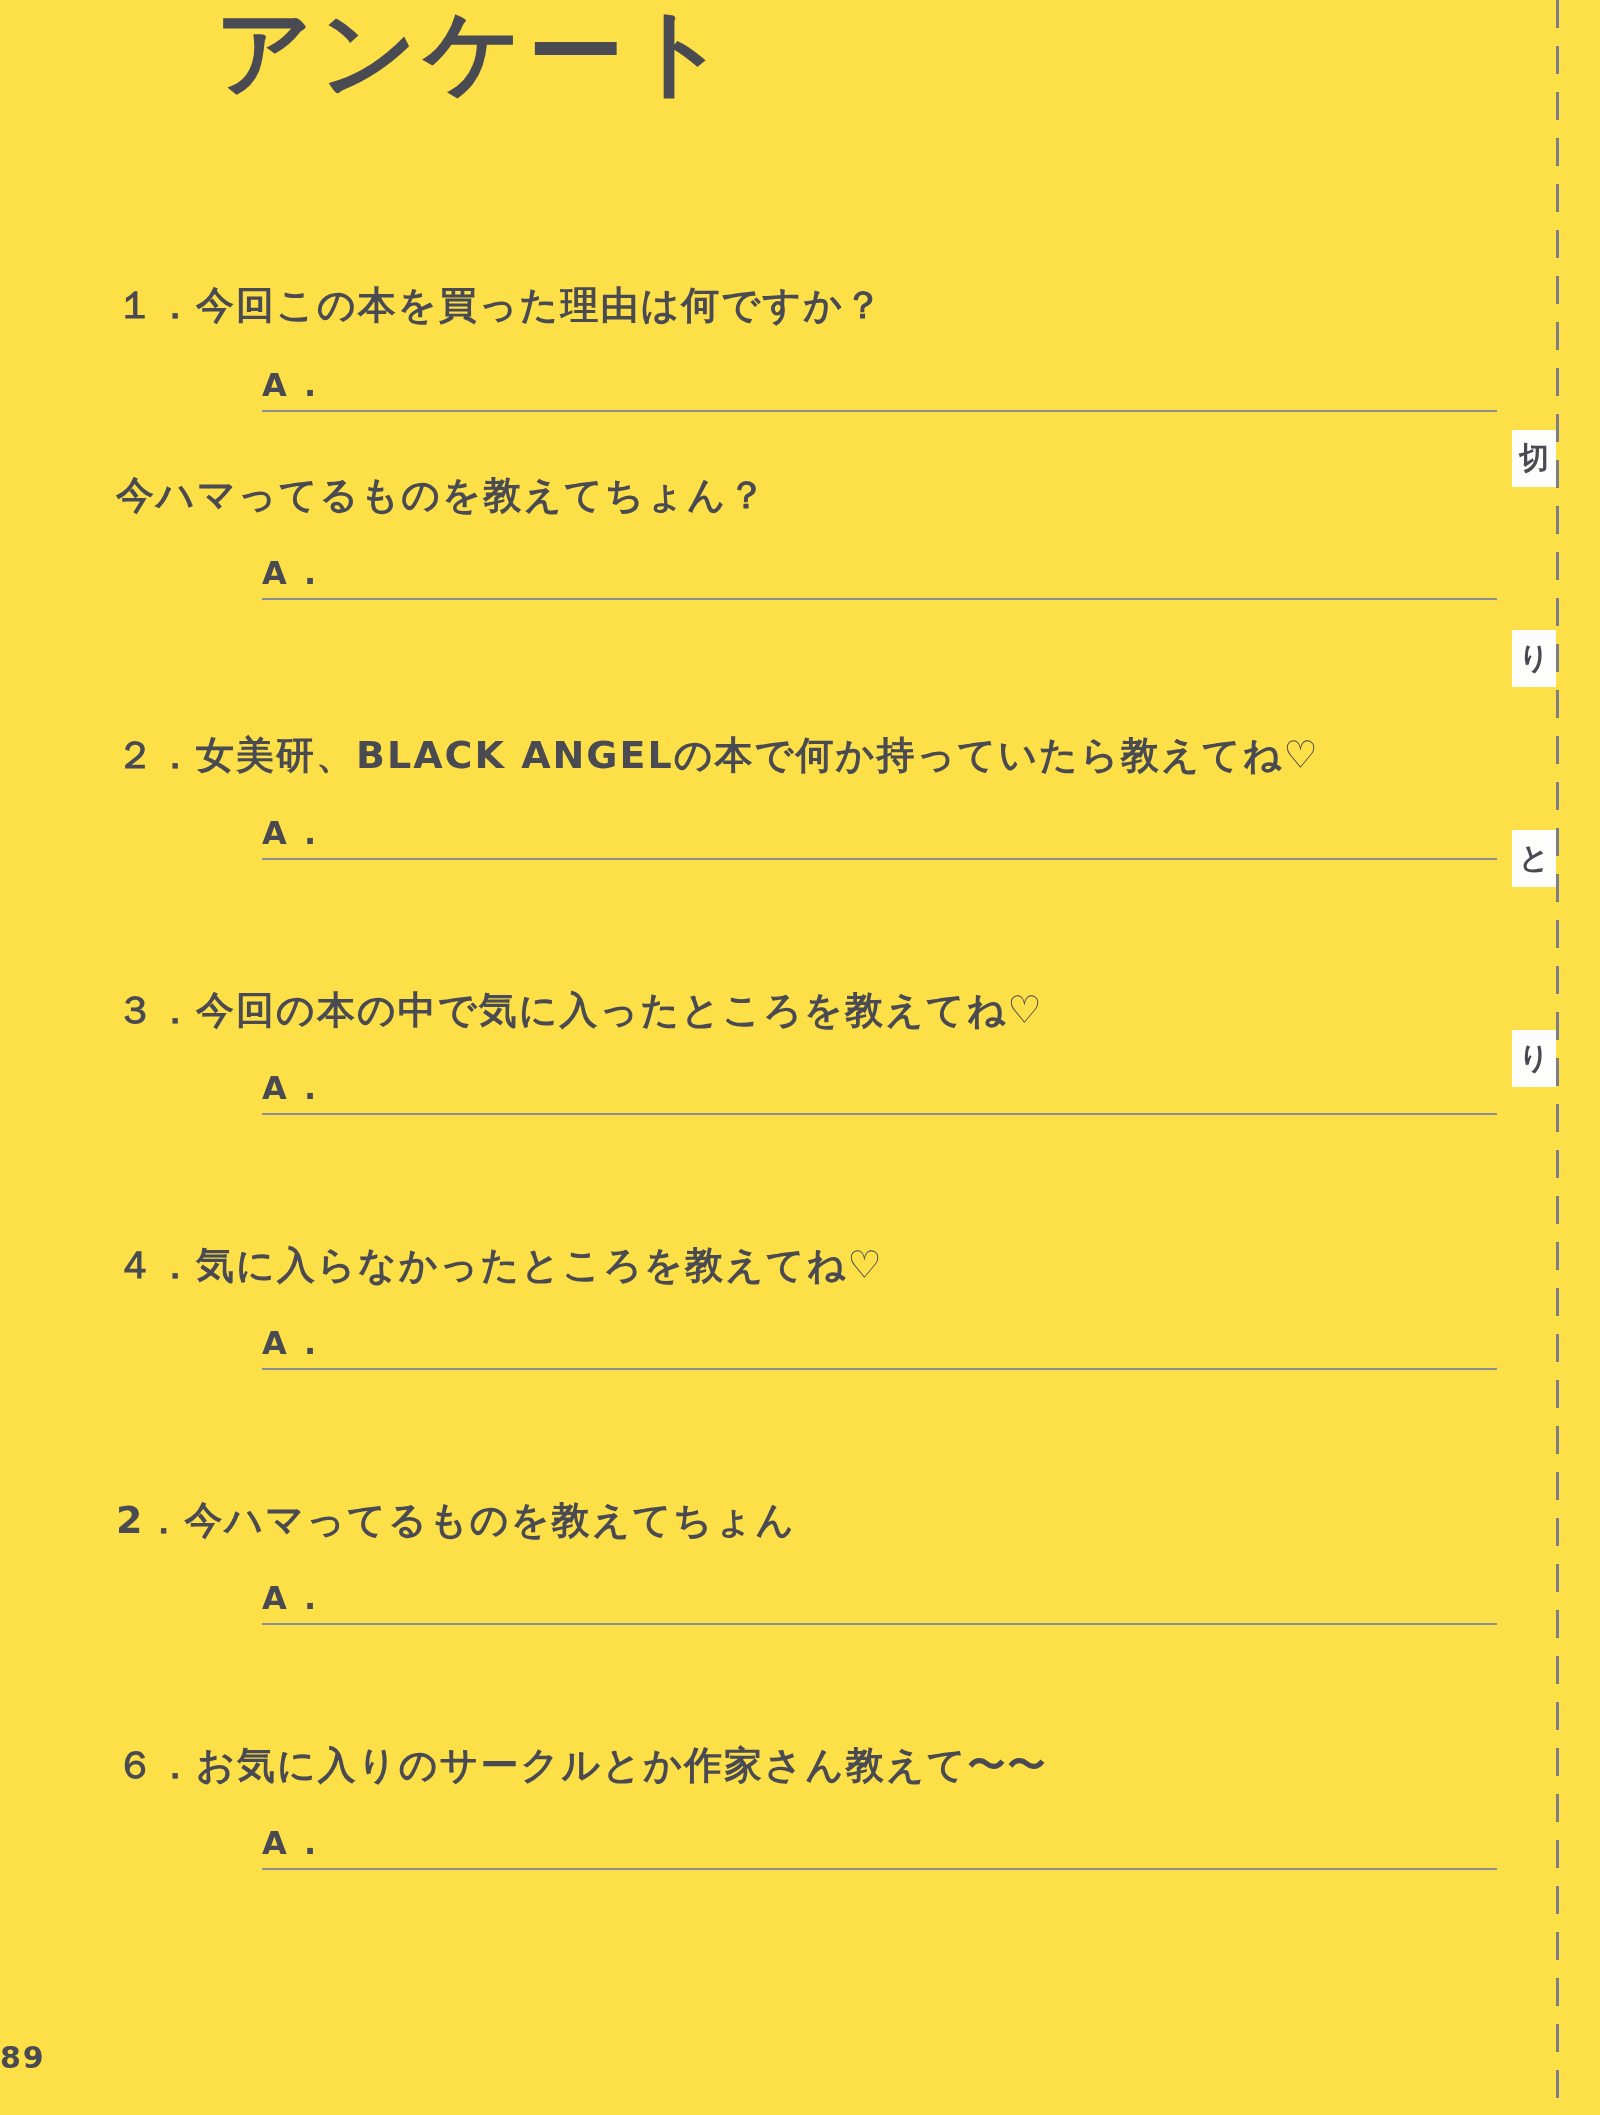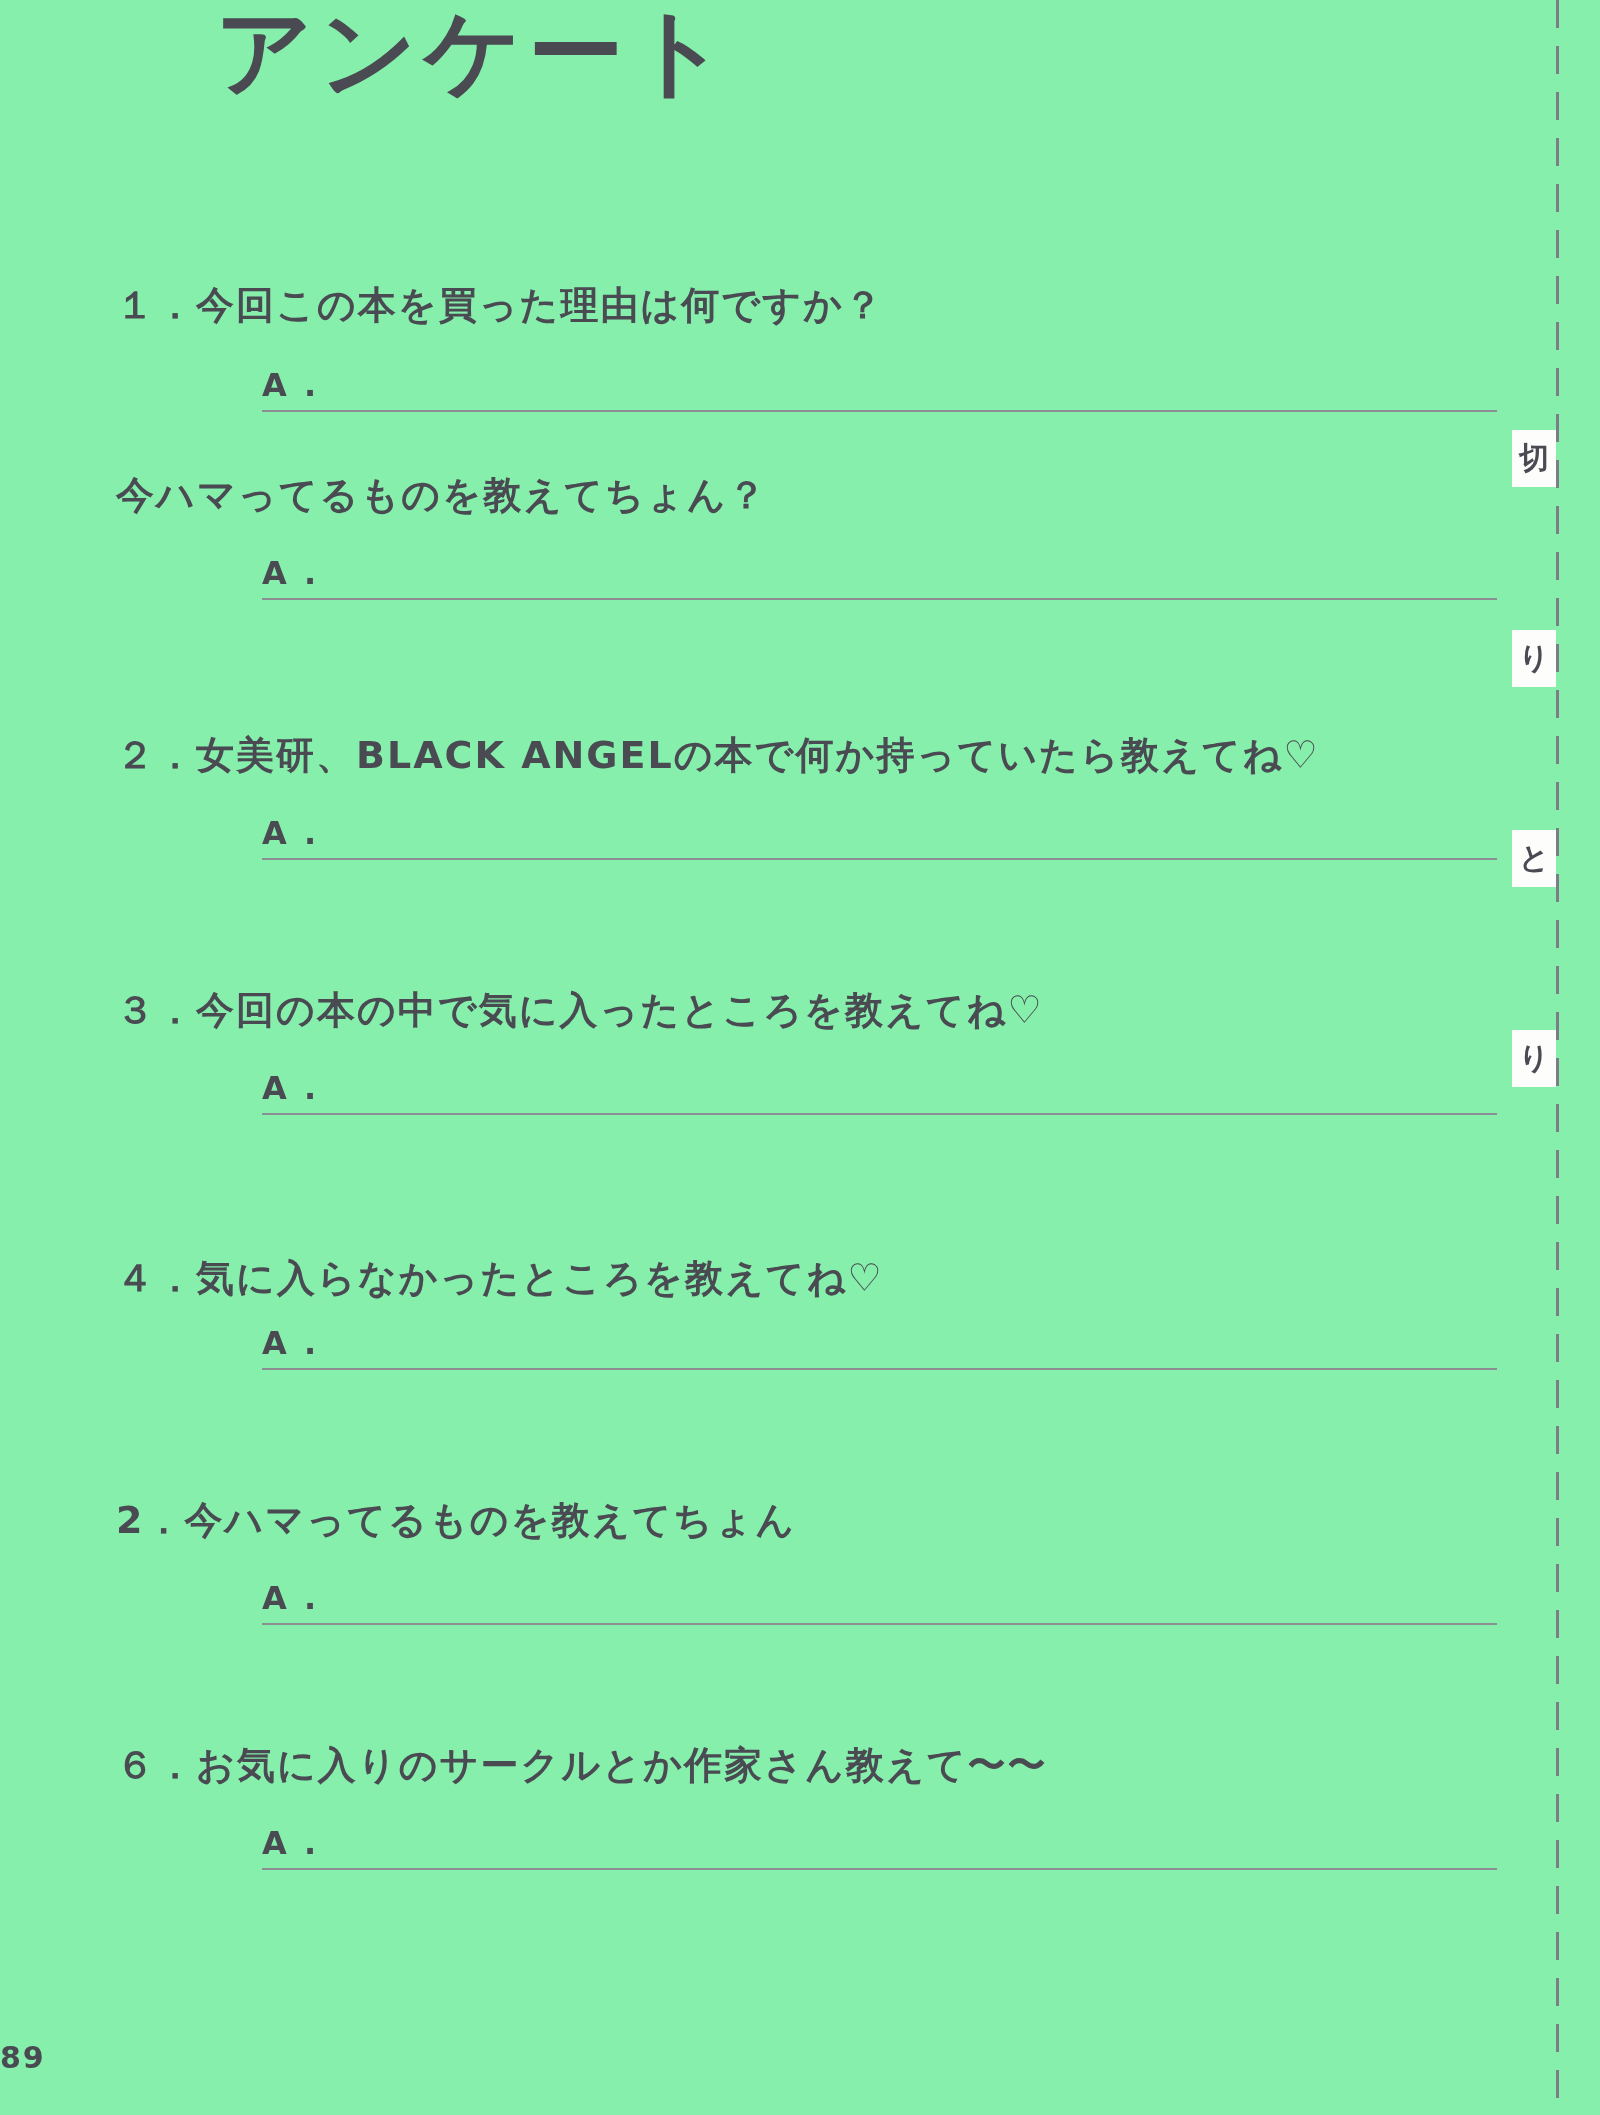--- a/index.html
+++ b/index.html
@@ -12,21 +12,21 @@
     height: 2115px;
     position: relative;
     font-family: "DejaVu Sans", sans-serif;
     color: #3b3b42;
     overflow: hidden;
   }
 
   .page {
     position: absolute;
     inset: 0;
-    background: #86efac;
+    background: #fde047;
     text-decoration: underline;
   }
 
   
   .title {
     position: absolute;
     left: 215px;
     top: 0px;
     font-size: 96px;
     font-weight: 700;
@@ -155,21 +155,21 @@
 
   <div class="qblock" style="top:985px;">
     <div class="qtext" style="top:0px;">３．今回の本の中で気に入ったところを教えてね♡</div>
     <div class="ansrow" style="top:118px;">
       <span class="anslabel">A .</span>
       <span class="ansline"></span>
     </div>
   </div>
 
   <div class="qblock" style="top:1240px;">
-    <div class="qtext" style="top:13px;">４．気に入らなかったところを教えてね♡</div>
+    <div class="qtext" style="top:0px;">４．気に入らなかったところを教えてね♡</div>
     <div class="ansrow" style="top:118px;">
       <span class="anslabel">A .</span>
       <span class="ansline"></span>
     </div>
   </div>
 
   <div class="qblock" style="top:1495px;">
     <div class="qtext" style="top:0px;">2．今ハマってるものを教えてちょん</div>
     <div class="ansrow" style="top:118px;">
       <span class="anslabel">A .</span>

